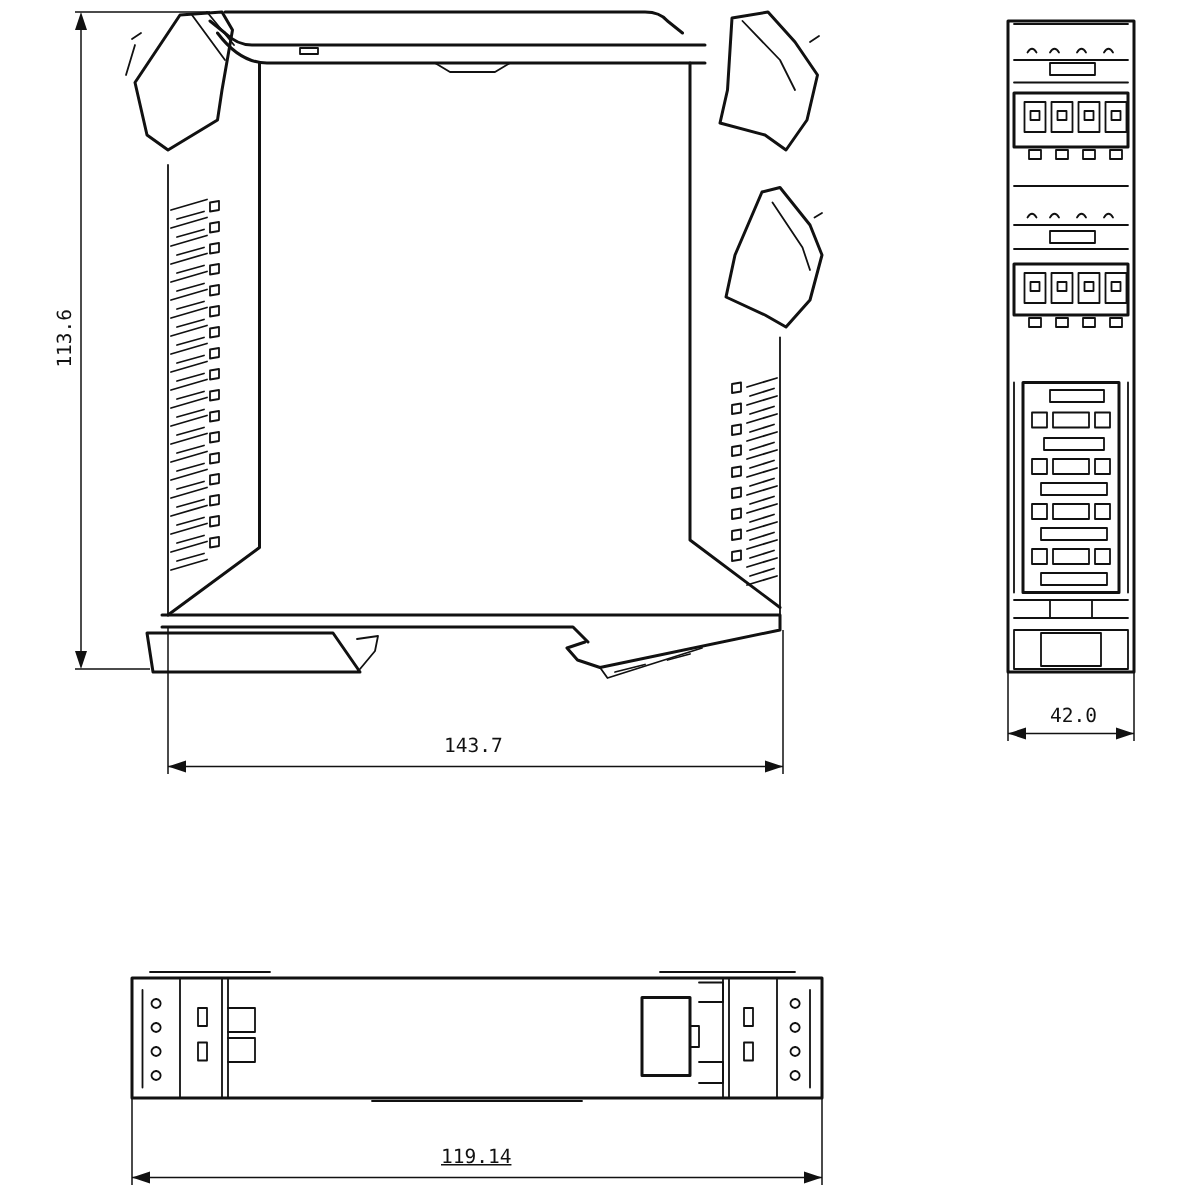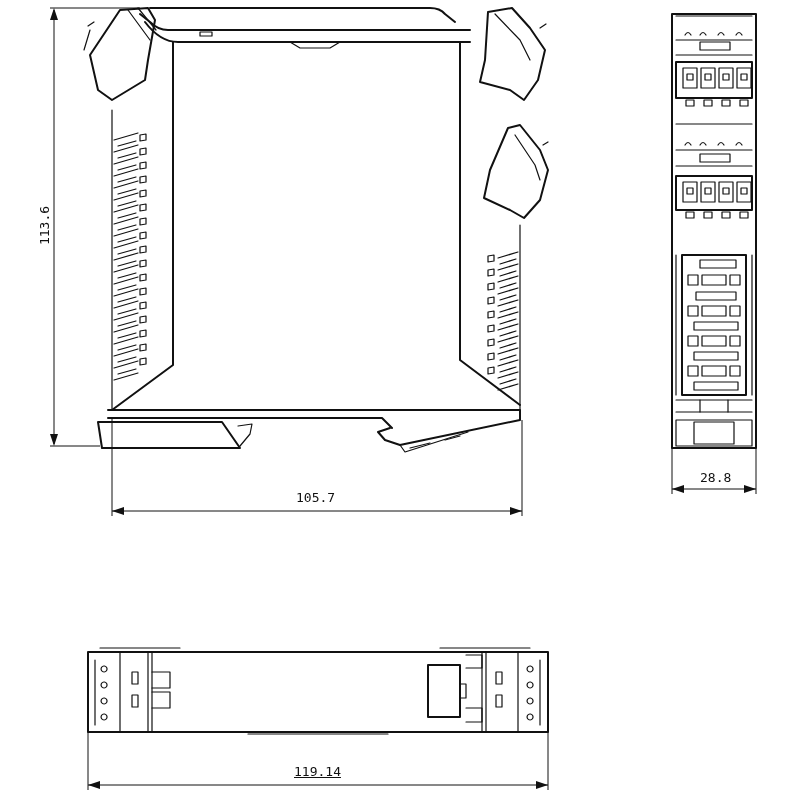--- a/index.html
+++ b/index.html
@@ -146,15 +146,15 @@
     <path class="f" d="M672,489 L684,485 L684,493 Z M756,489 L744,485 L744,493 Z"></path>
   </g>
   <g>
     <path class="d" d="M88,732 L88,790 M548,732 L548,790"></path>
     <path class="d" d="M88,785 L548,785"></path>
     <path class="f" d="M88,785 L100,781 L100,789 Z M548,785 L536,781 L536,789 Z"></path>
   </g>
 </svg>
 
 <div class="dim-label vertical" style="left:24px; top:218px; width:40px; text-align:center;">113.6</div>
-<div class="dim-label" style="left:296px; top:490px;">105.7</div>
-<div class="dim-label" style="left:700px; top:470px;">28.8</div>
+<div class="dim-label" style="left:296px; top:490px;">143.7</div>
+<div class="dim-label" style="left:700px; top:470px;">42.0</div>
 <div class="dim-label" style="left:294px; top:764px;text-decoration:underline;">119.14</div>
 
 </body></html>

